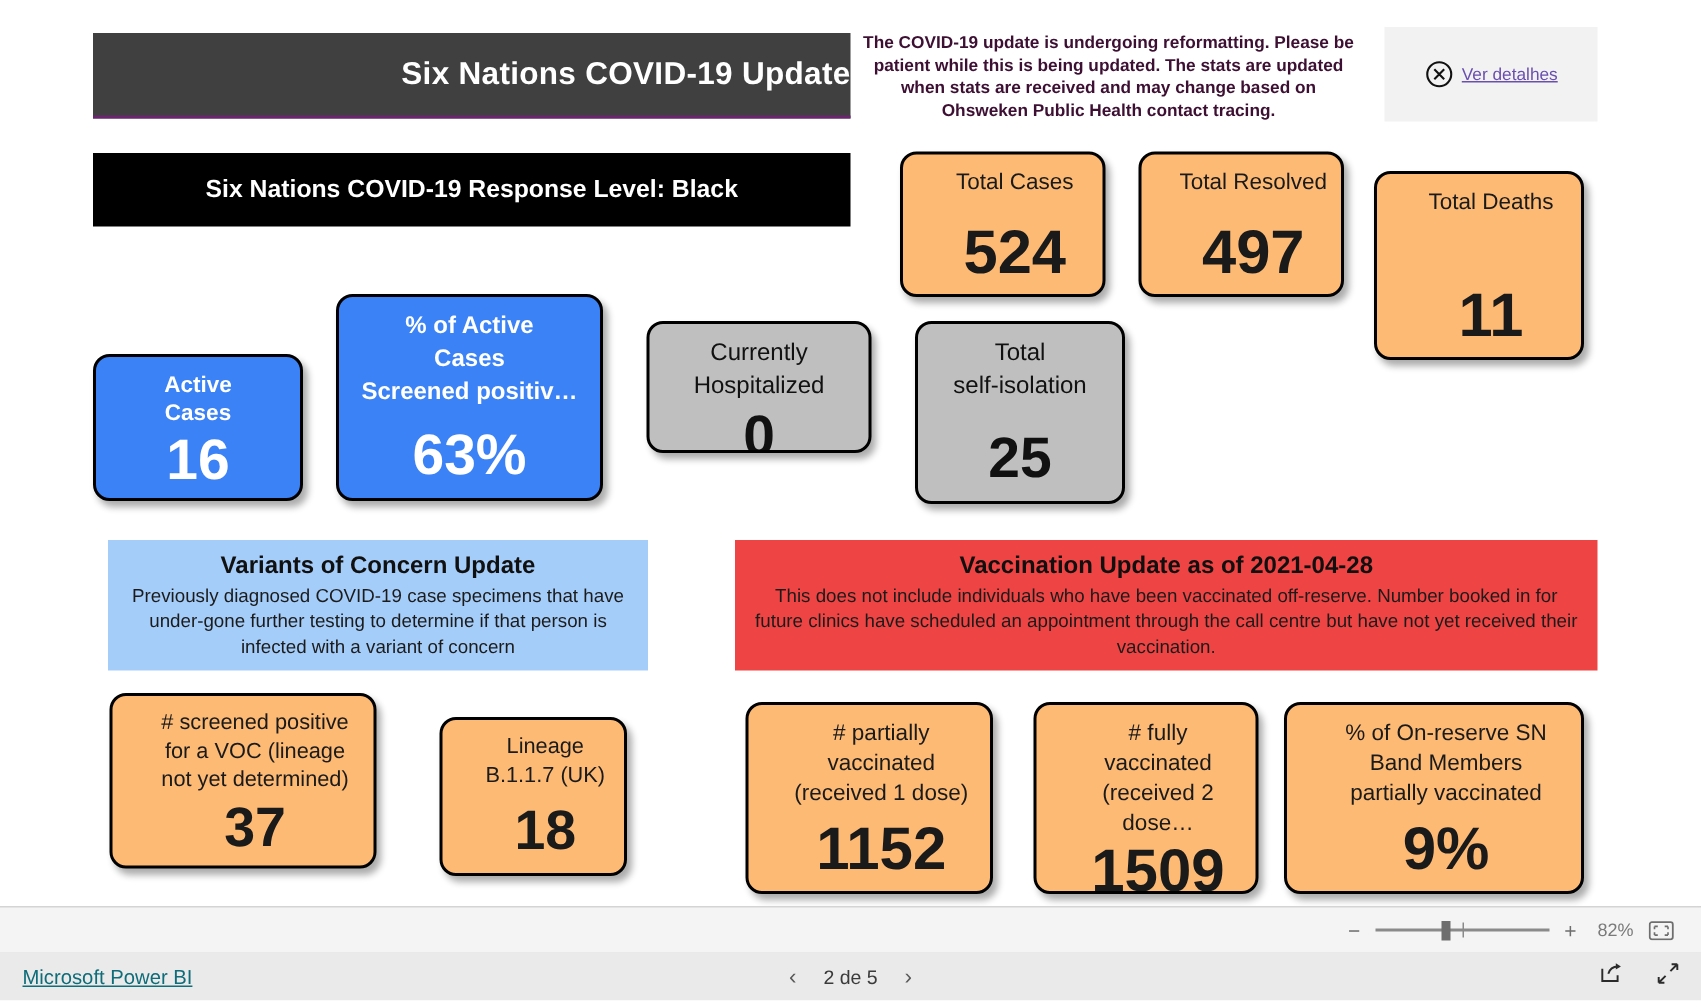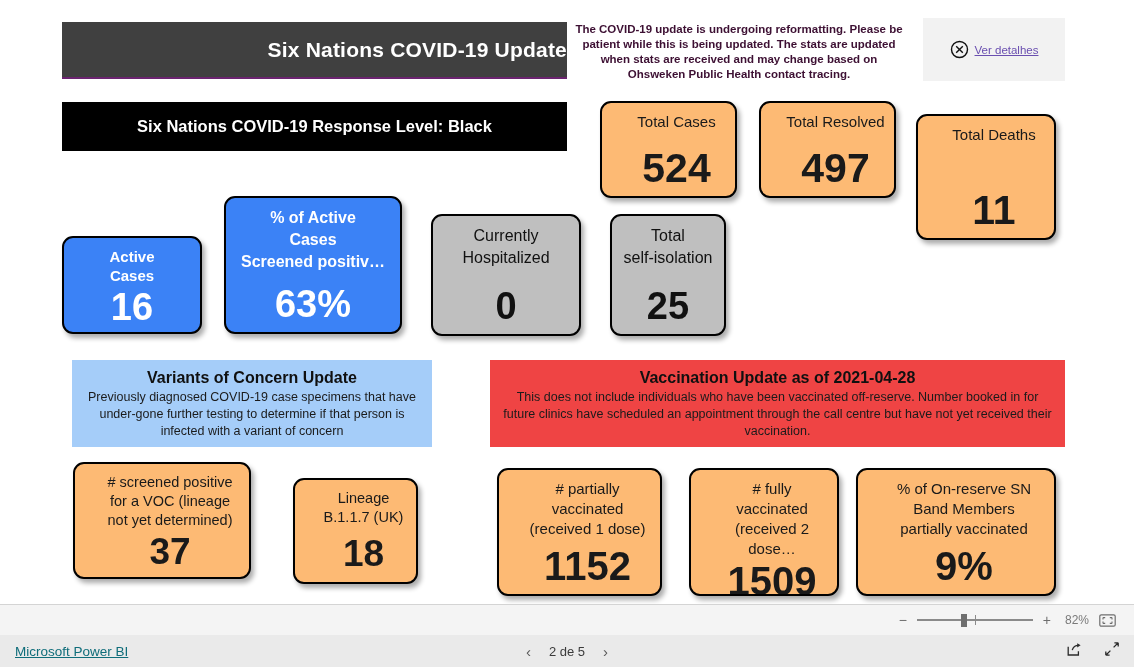--- a/index.html
+++ b/index.html
@@ -128,22 +128,22 @@
   .kpi.grey .label, .kpi.grey .value { color:#111111; }
 
   
   #kpi-total-cases    { left:600px; top:101px;  width:137px; height:97px; }
   #kpi-total-resolved { left:759px; top:101px;  width:137px; height:97px; }
   #kpi-total-deaths   { left:916px; top:114px;  width:140px; height:126px; }
 
   
   #kpi-active-cases   { left:62px;  top:236px;  width:140px; height:98px; }
   #kpi-active-screened{ left:224px; top:196px;  width:178px; height:138px; }
-  #kpi-hospitalized   { left:431px; top:214px;  width:150px; height:122px; }
-  #kpi-self-isolation  { left:610px; top:214px;  width:116px; height:122px; }
+  #kpi-hospitalized   { left:431px; top:214px;  width:150px; height:88px; }
+  #kpi-self-isolation  { left:610px; top:214px;  width:140px; height:122px; }
 
   
   #kpi-active-cases .value { font-size:38px; }
   #kpi-active-screened .label { font-size:16px; line-height:22px; }
   #kpi-active-screened .value { font-size:38px; }
   #kpi-hospitalized .label, #kpi-self-isolation .label { font-size:16px; line-height:22px; }
   #kpi-hospitalized .value, #kpi-self-isolation .value { font-size:38px; }
 
   
   .section-header {

